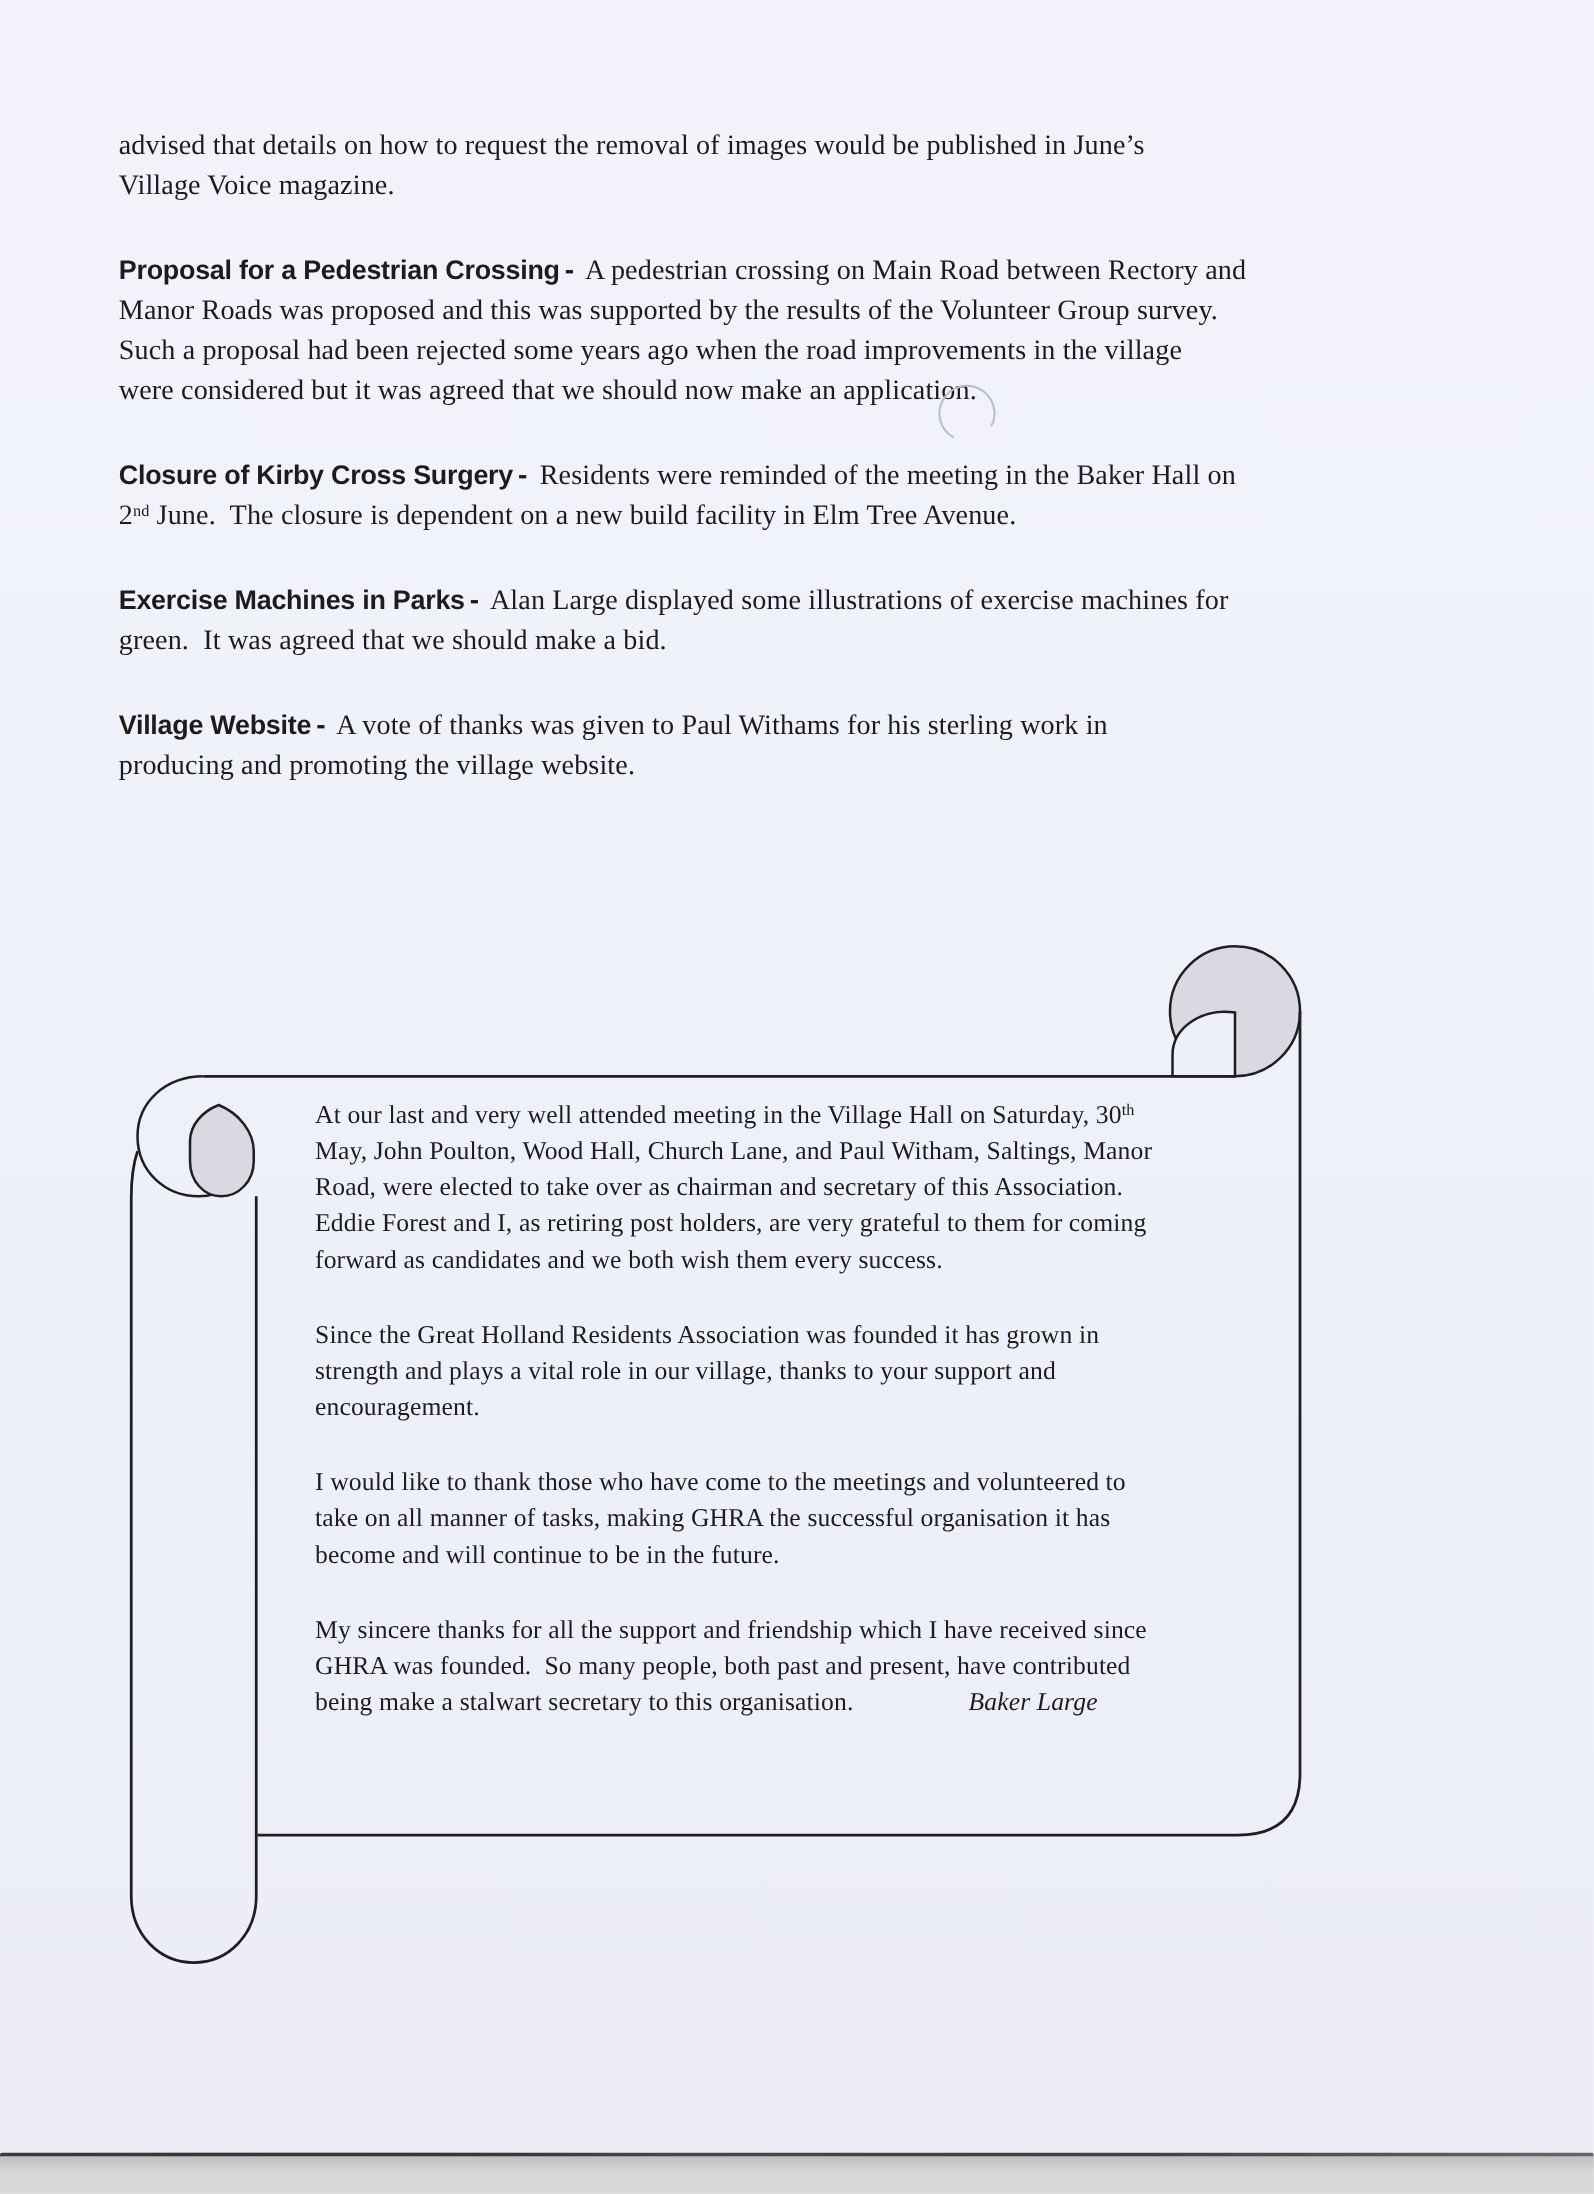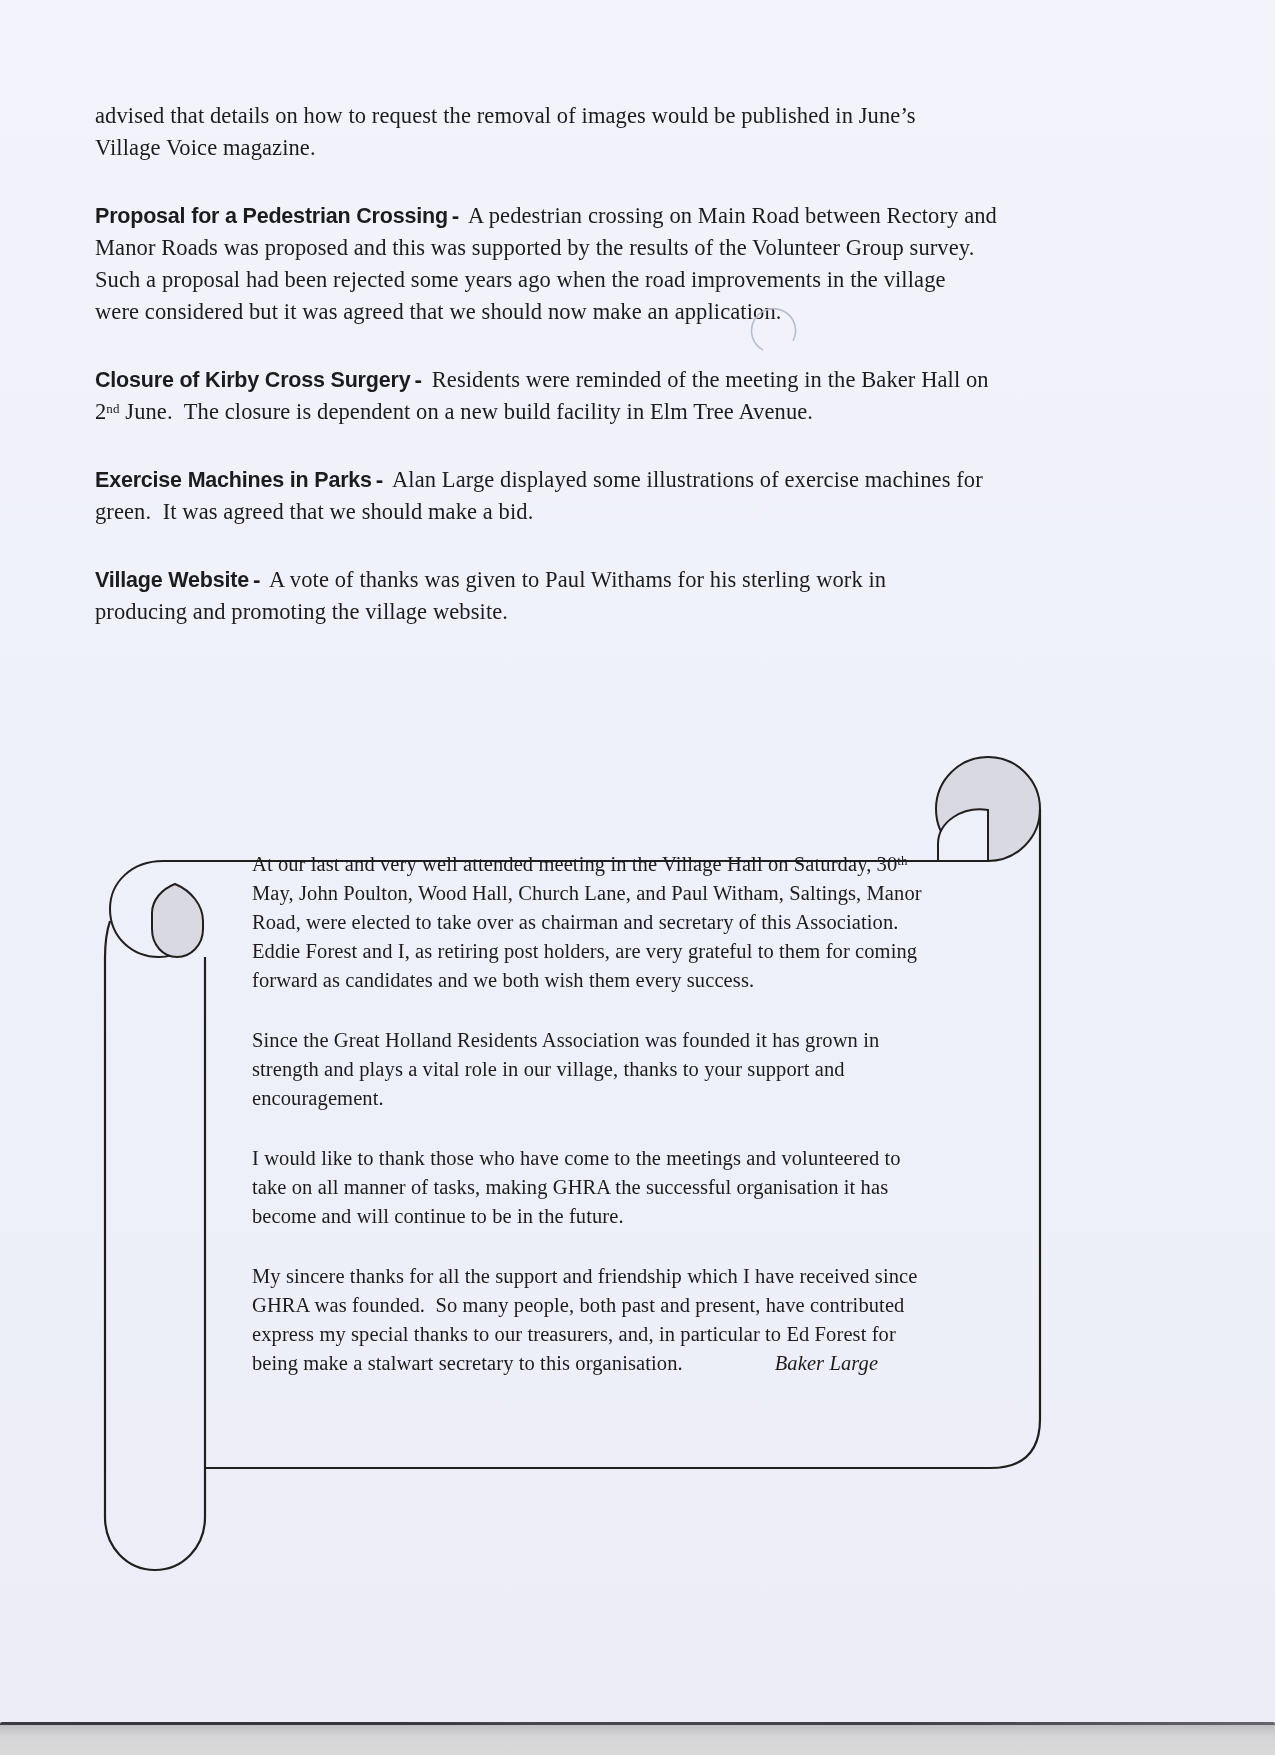--- a/index.html
+++ b/index.html
@@ -14,21 +14,21 @@
   .ln{display:block;white-space:pre;font-size:22.5px;line-height:32px;letter-spacing:.1px;}
   .ln > span, .ln > b{white-space:pre;}
   .sect{margin-top:36px;}
   .h{
     font-family:"Liberation Sans", sans-serif;
     font-weight:bold;font-size:21.5px;letter-spacing:-.2px;
   }
   .sep{font-family:"Liberation Sans", sans-serif;font-weight:bold;padding:0 4px;}
   sup{font-size:13px;line-height:0;vertical-align:6px;}
   
-  .scrolltext{position:absolute;left:252px;top:850px;width:742px;}
+  .scrolltext{position:absolute;left:252px;top:878px;width:742px;}
   .scrolltext .ln{font-size:20.5px;line-height:29px;}
   .scrolltext .para{margin:0 0 31px 0;}
   .sig{font-style:italic;display:inline-block;margin-left:92px;}
   
   svg.scrollart{position:absolute;left:0;top:0;pointer-events:none;}
   
   .scanband{
     position:absolute;left:0;bottom:0;width:1275px;height:30px;
     background:linear-gradient(180deg,#bfbfc3 0%,#d6d6d8 40%,#d9d9da 100%);
   }
@@ -106,19 +106,18 @@
     <span class="ln">encouragement.</span>
   </p>
   <p class="para">
     <span class="ln">I would like to thank those who have come to the meetings and volunteered to</span>
     <span class="ln">take on all manner of tasks, making GHRA the successful organisation it has</span>
     <span class="ln">become and will continue to be in the future.</span>
   </p>
   <p class="para">
     <span class="ln">My sincere thanks for all the support and friendship which I have received since</span>
     <span class="ln">GHRA was founded.  So many people, both past and present, have contributed</span>
-    <span class="ln">express my special thanks to our treasurers, and, in particular to Ed Forest for</span>
     <span class="ln"><span>being make a stalwart secretary to this organisation.</span><span class="sig">Baker Large</span></span>
   </p>
 </div>
 
 <div class="scanedge"></div>
 <div class="scanband"></div>
 
 </body></html>

